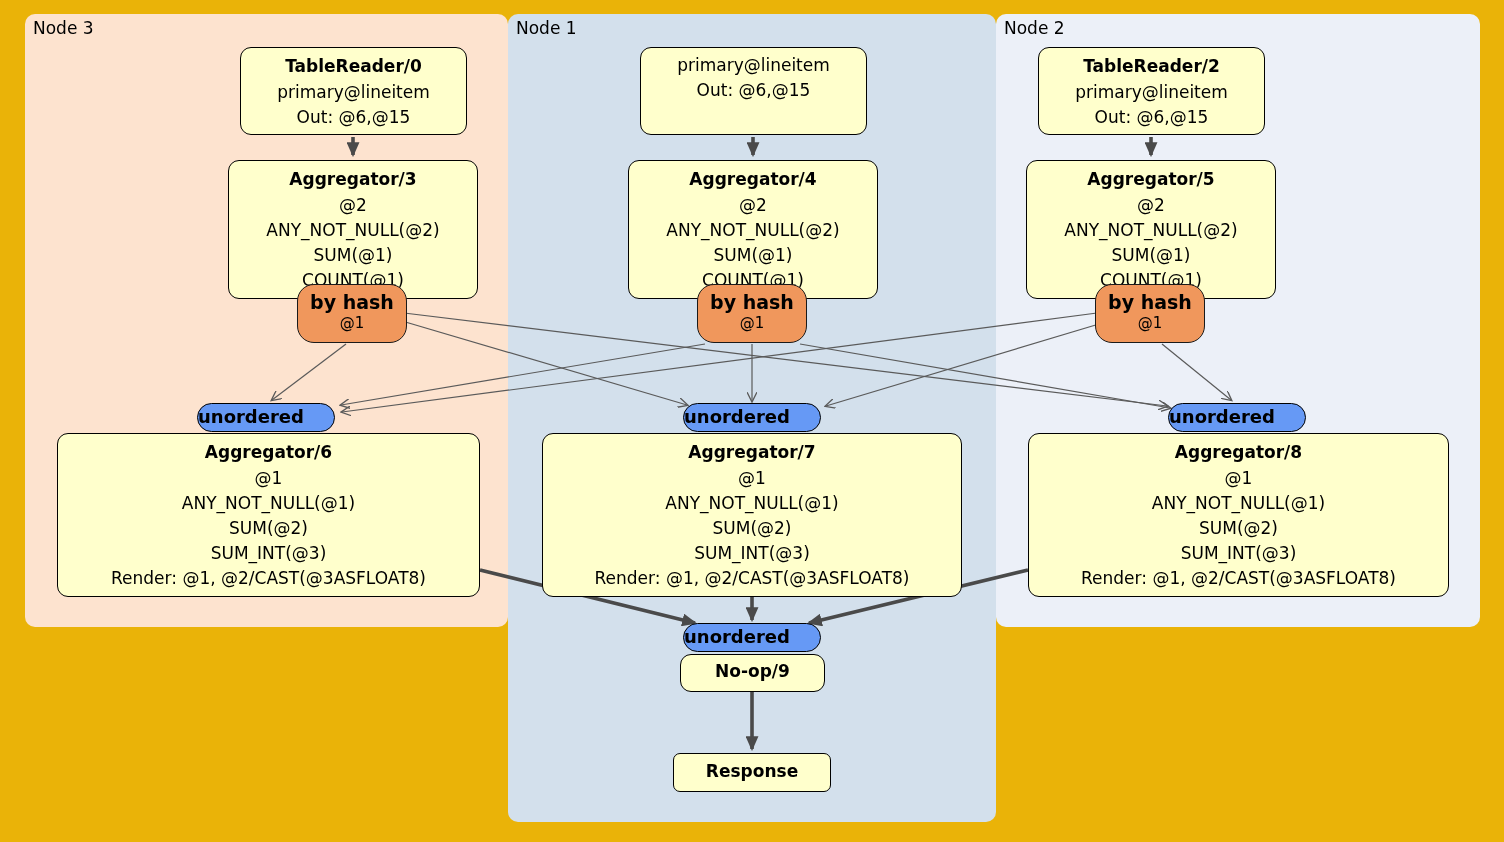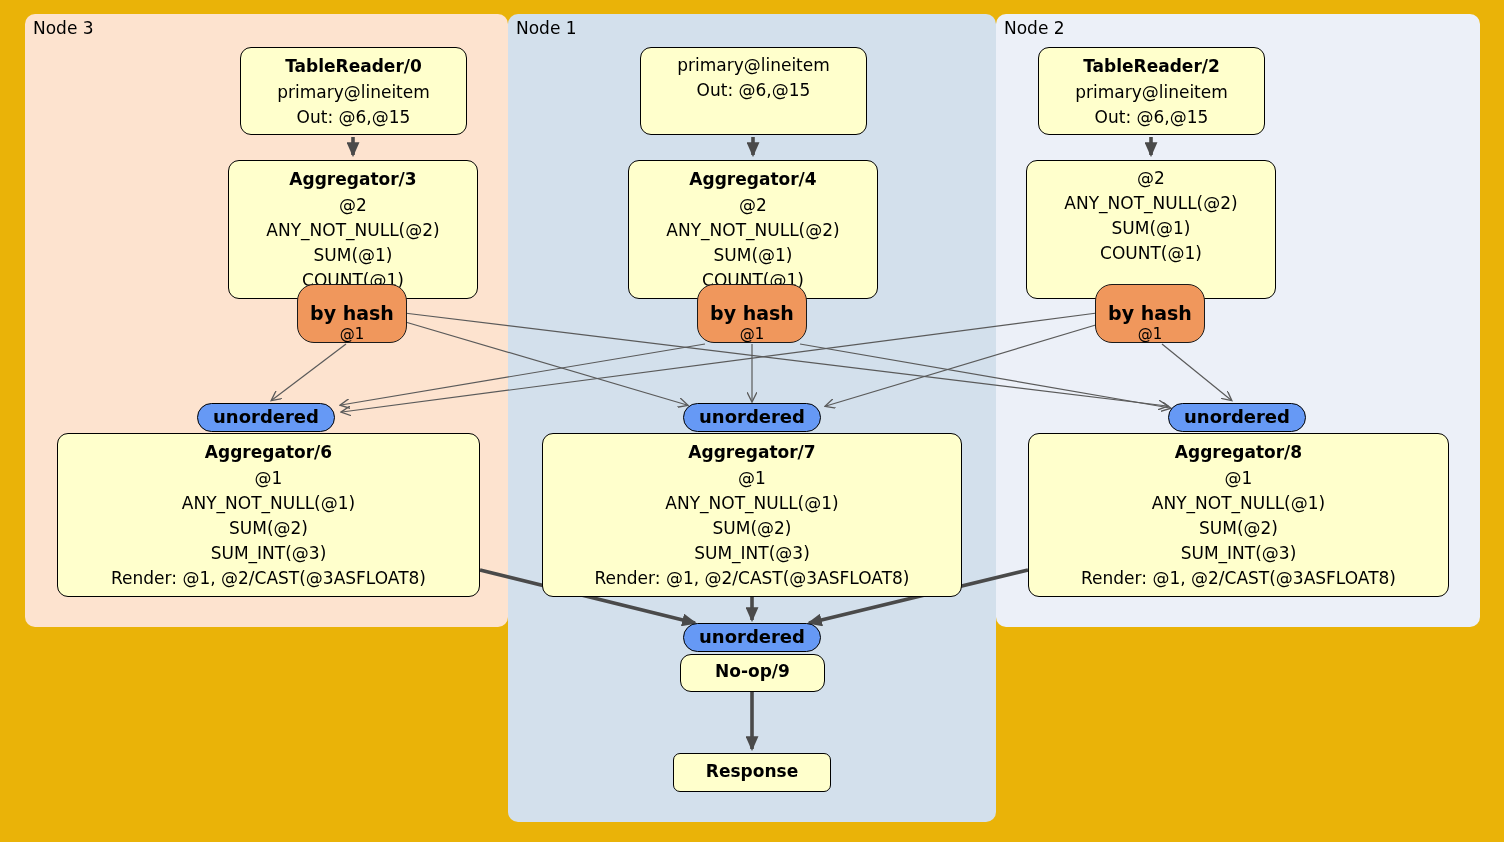--- a/index.html
+++ b/index.html
@@ -21,28 +21,28 @@
   
   .pbox { position:absolute; z-index:2; box-sizing:border-box;
           background:#ffffcc; border:1.6px solid #000; border-radius:11px;
           text-align:center; padding-top:5px; }
   .pbox .title { font-weight:bold; font-size:17px; line-height:27px; }
   .pbox .line  { font-size:17px; line-height:25px; white-space:nowrap; }
 
   
   .router { position:absolute; z-index:3; box-sizing:border-box;
             background:#f0975c; border:1.8px solid #1a1a1a; border-radius:17px;
-            text-align:center; padding-top:16px; }
+            text-align:center; padding-top:5px; }
   .router .title { font-weight:bold; font-size:19px; line-height:24px; }
   .router .sub   { font-size:15px; line-height:19px; }
 
   
   .stream { position:absolute; z-index:3; box-sizing:border-box;
             background:#6699f5; border:1.8px solid #000; border-radius:15px;
-            text-align:center; font-weight:bold; font-size:18px; }
+            font-weight:bold; font-size:18px; }
   .stream .lbl { line-height:26px; }
 </style>
 </head>
 <body>
 
 <div class="canvas">
 
   <div class="region node3">
     <div class="region-label">Node 3</div>
   </div>
@@ -113,20 +113,21 @@
     <div class="line">COUNT(@1)</div>
   </div>
   <div class="pbox" style="left:628px; top:160px; width:250px; height:139px;">
     <div class="title">Aggregator/4</div>
     <div class="line">@2</div>
     <div class="line">ANY_NOT_NULL(@2)</div>
     <div class="line">SUM(@1)</div>
     <div class="line">COUNT(@1)</div>
   </div>
   <div class="pbox" style="left:1026px; top:160px; width:250px; height:139px;">
+    <div class="title">Aggregator/5</div>
     <div class="line">@2</div>
     <div class="line">ANY_NOT_NULL(@2)</div>
     <div class="line">SUM(@1)</div>
     <div class="line">COUNT(@1)</div>
   </div>
 
   <div class="router" style="left:297px; top:284px; width:110px; height:59px;">
     <div class="title">by hash</div>
     <div class="sub">@1</div>
   </div>

